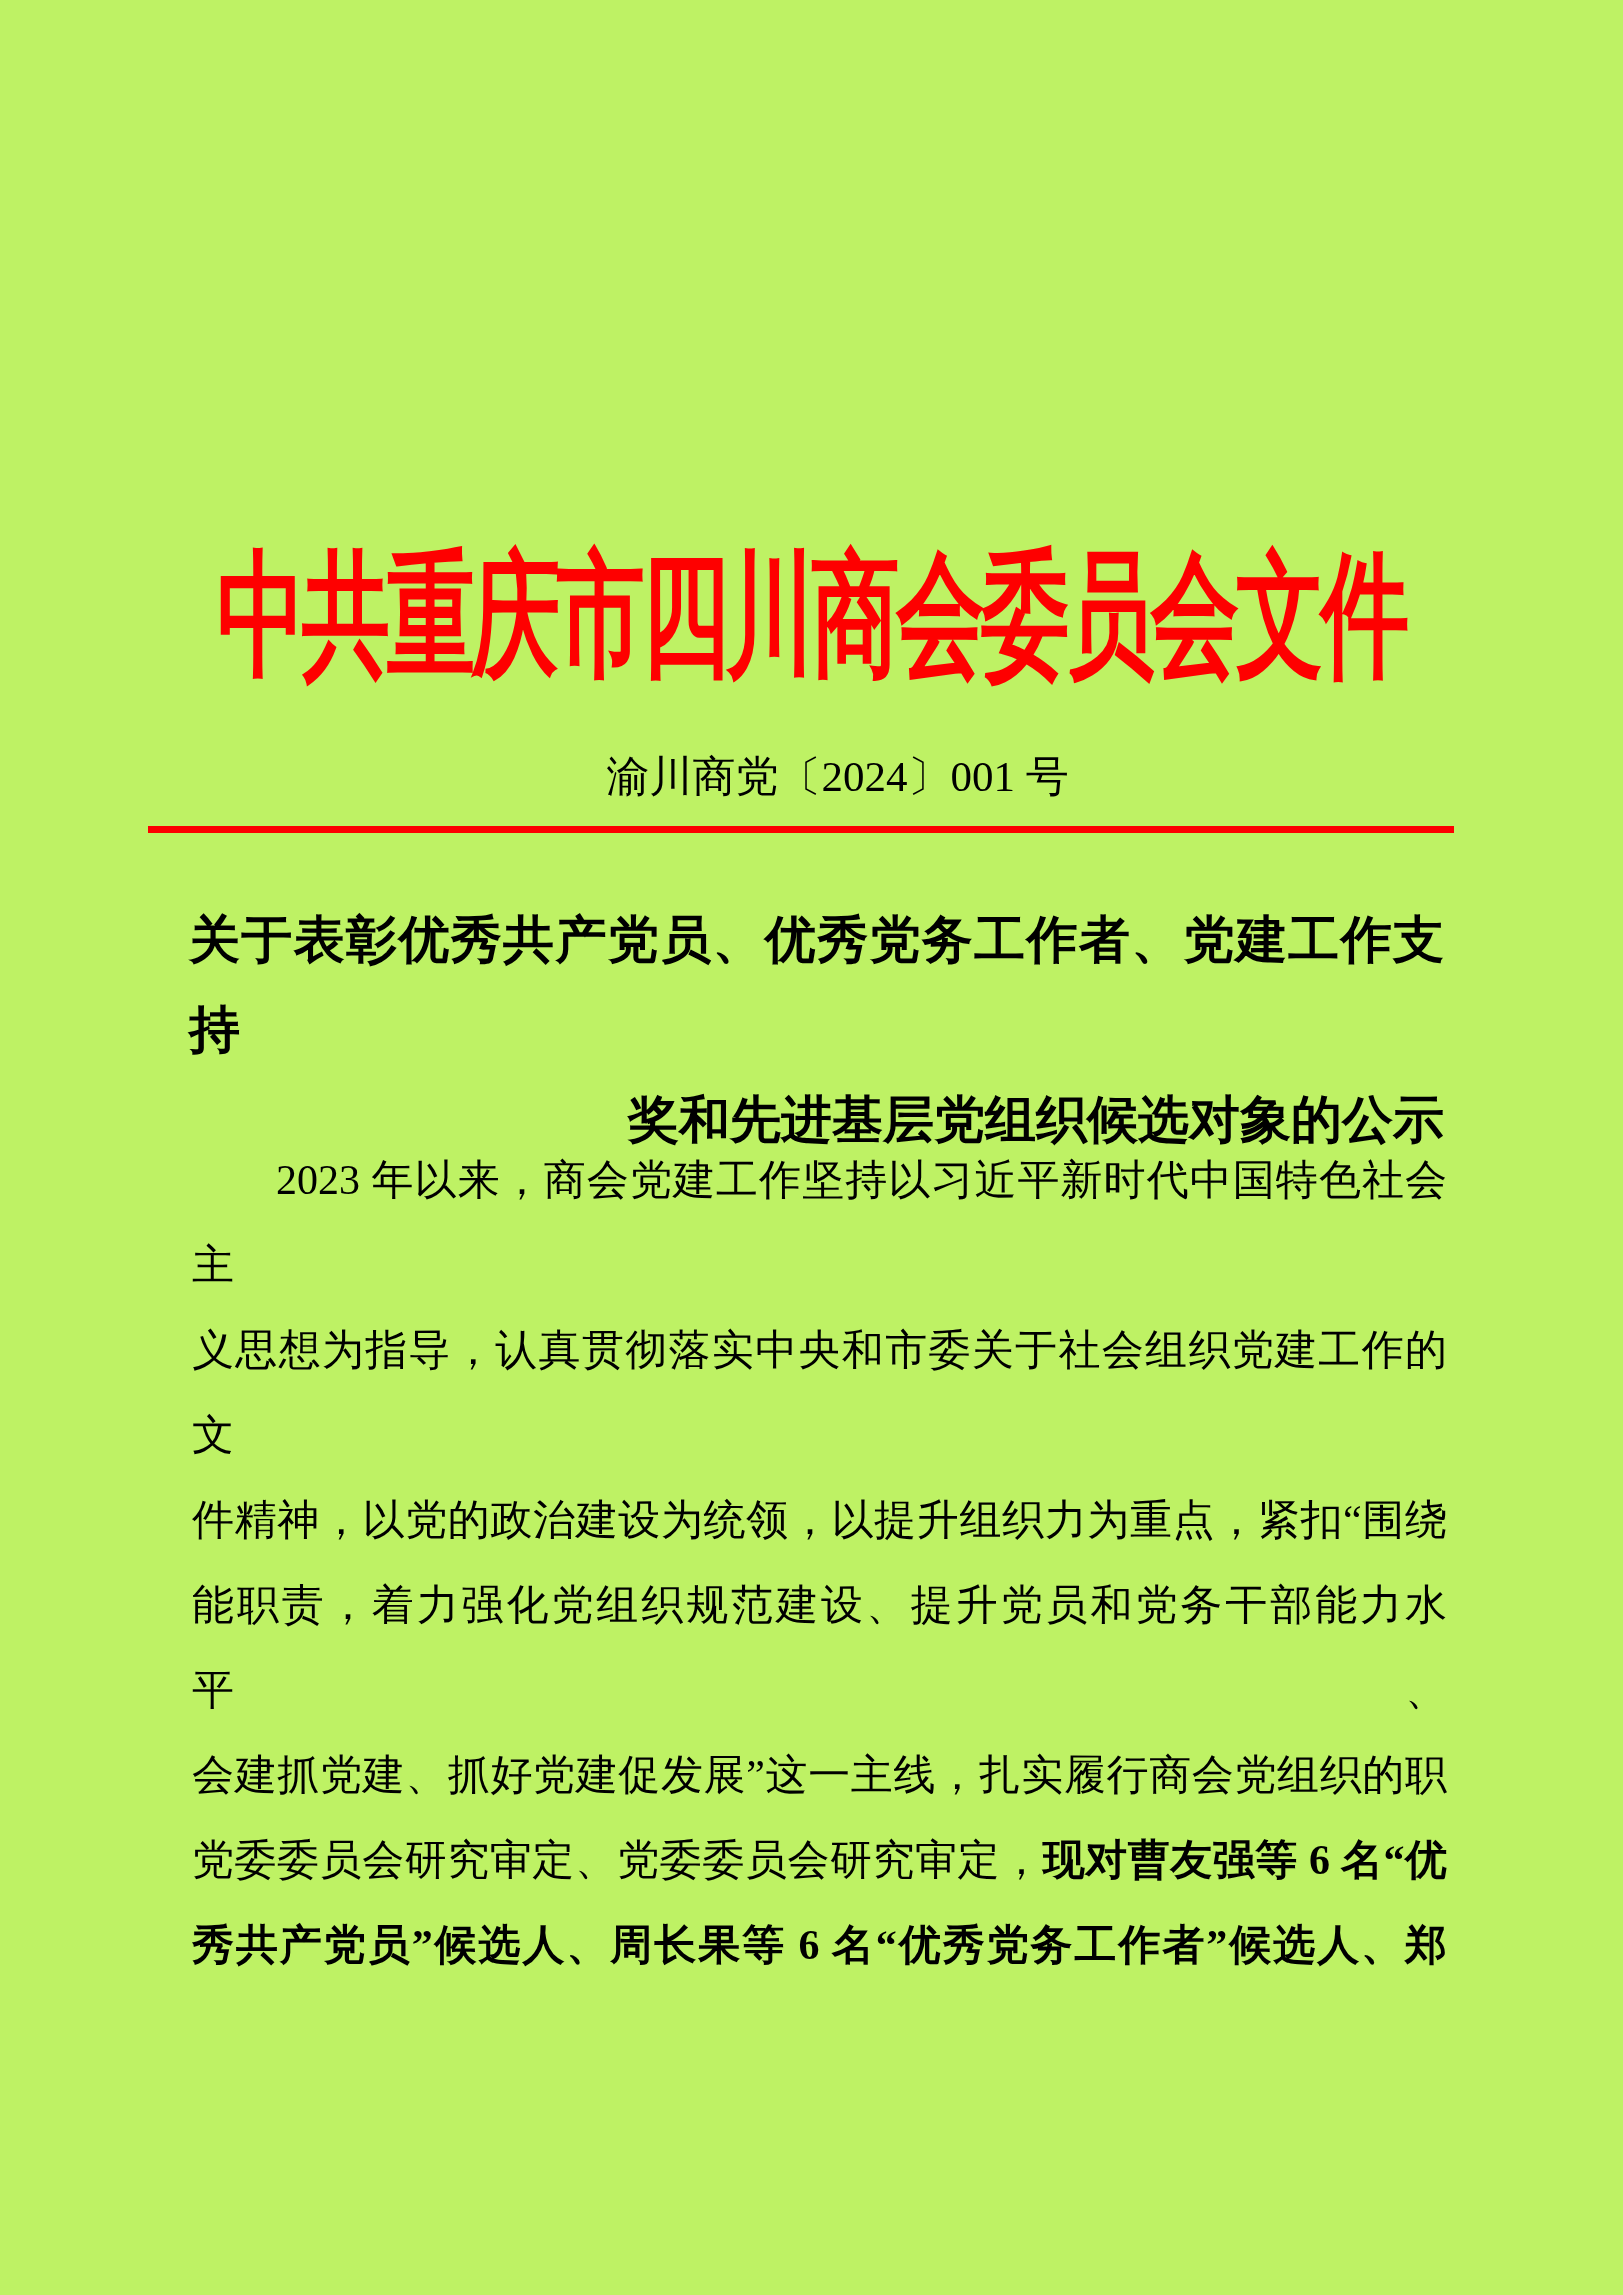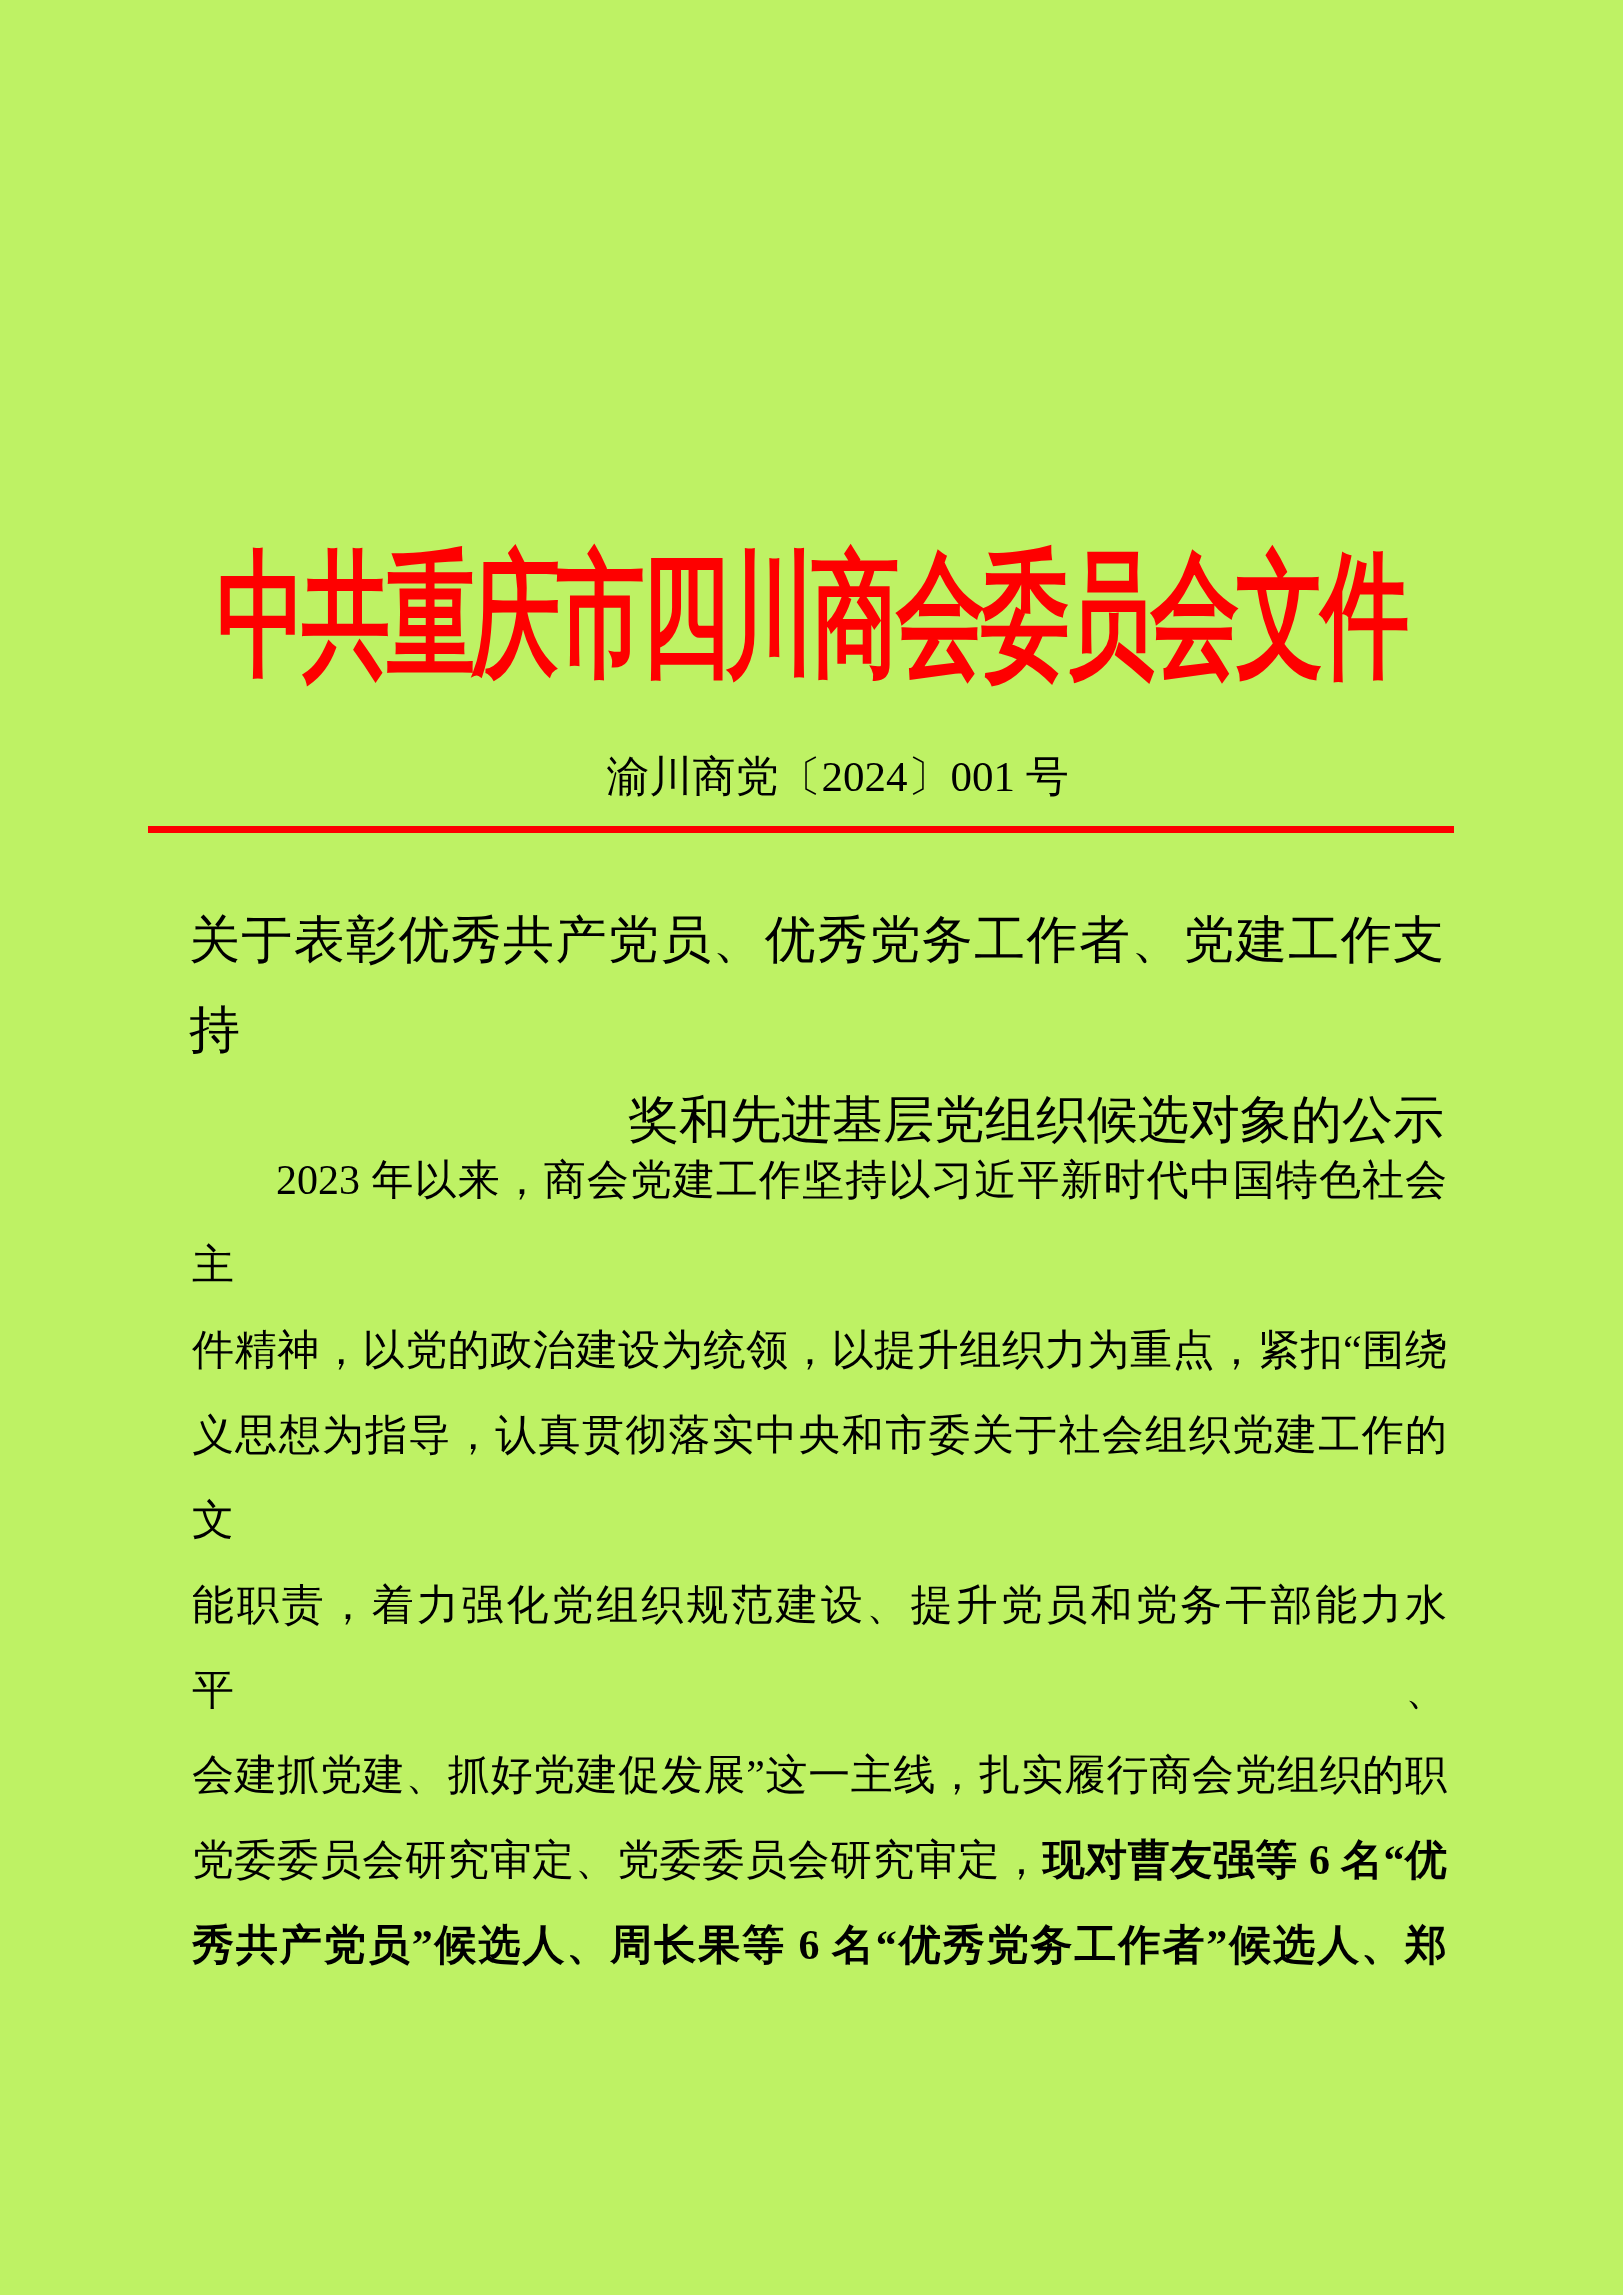--- a/index.html
+++ b/index.html
@@ -61,21 +61,21 @@
   }
 
   
   .doc-title {
     position: absolute;
     top: 895px;
     left: 189px;
     width: 1255px;
     font-size: 51px;
     line-height: 90px;
-    font-weight: normal;
+    font-weight: bold;
     font-family: "Liberation Sans", "DejaVu Sans", sans-serif;
   }
   .doc-title-line1 {
     text-align: justify;
     text-align-last: justify;
   }
   .doc-title-line2 {
     text-align: right;
   }
 
@@ -113,22 +113,22 @@
 
   <div class="red-rule accent-bg" style="background: rgb(254, 0, 0);"></div>
 
   <div class="doc-title">
     <div class="doc-title-line1">关于表彰优秀共产党员、优秀党务工作者、党建工作支持</div>
     <div class="doc-title-line2">奖和先进基层党组织候选对象的公示</div>
   </div>
 
   <div class="doc-body">
       <div class="body-line indent"><span class="">2023 年以来，商会党建工作坚持以习近平新时代中国特色社会主</span></div>
+      <div class="body-line"><span class="">义思想为指导，认真贯彻落实中央和市委关于社会组织党建工作的文</span></div>
       <div class="body-line"><span class="">件精神，以党的政治建设为统领，以提升组织力为重点，紧扣“围绕</span></div>
-      <div class="body-line"><span class="">义思想为指导，认真贯彻落实中央和市委关于社会组织党建工作的文</span></div>
       <div class="body-line"><span class="">能职责，着力强化党组织规范建设、提升党员和党务干部能力水平、</span></div>
       <div class="body-line"><span class="">会建抓党建、抓好党建促发展”这一主线，扎实履行商会党组织的职</span></div>
       <div class="body-line"><span class="">党委委员会研究审定、党委委员会研究审定，</span><span class="bold">现对曹友强等 6 名“优</span></div>
       <div class="body-line"><span class="bold">秀共产党员”候选人、周长果等 6 名“优秀党务工作者”候选人、郑</span></div>
     </div>
 
 </div>
 
 
 </body></html>

